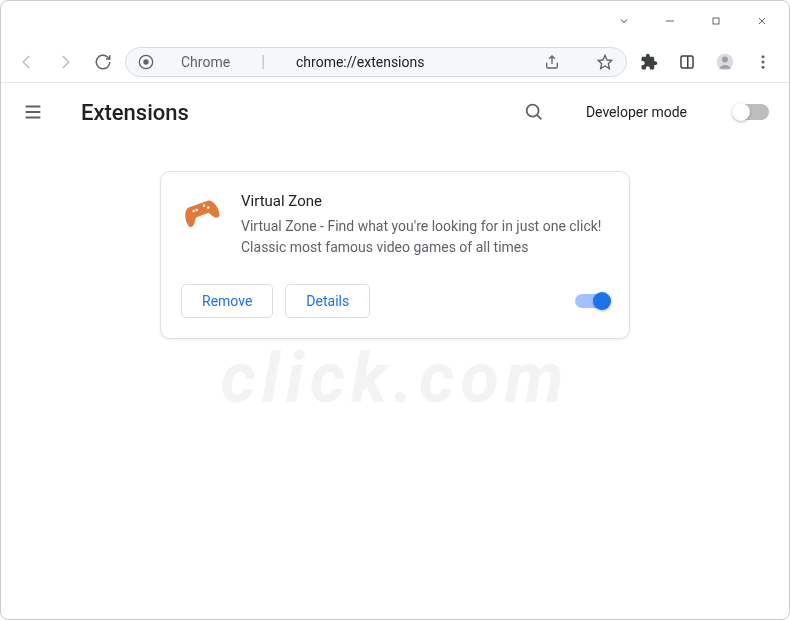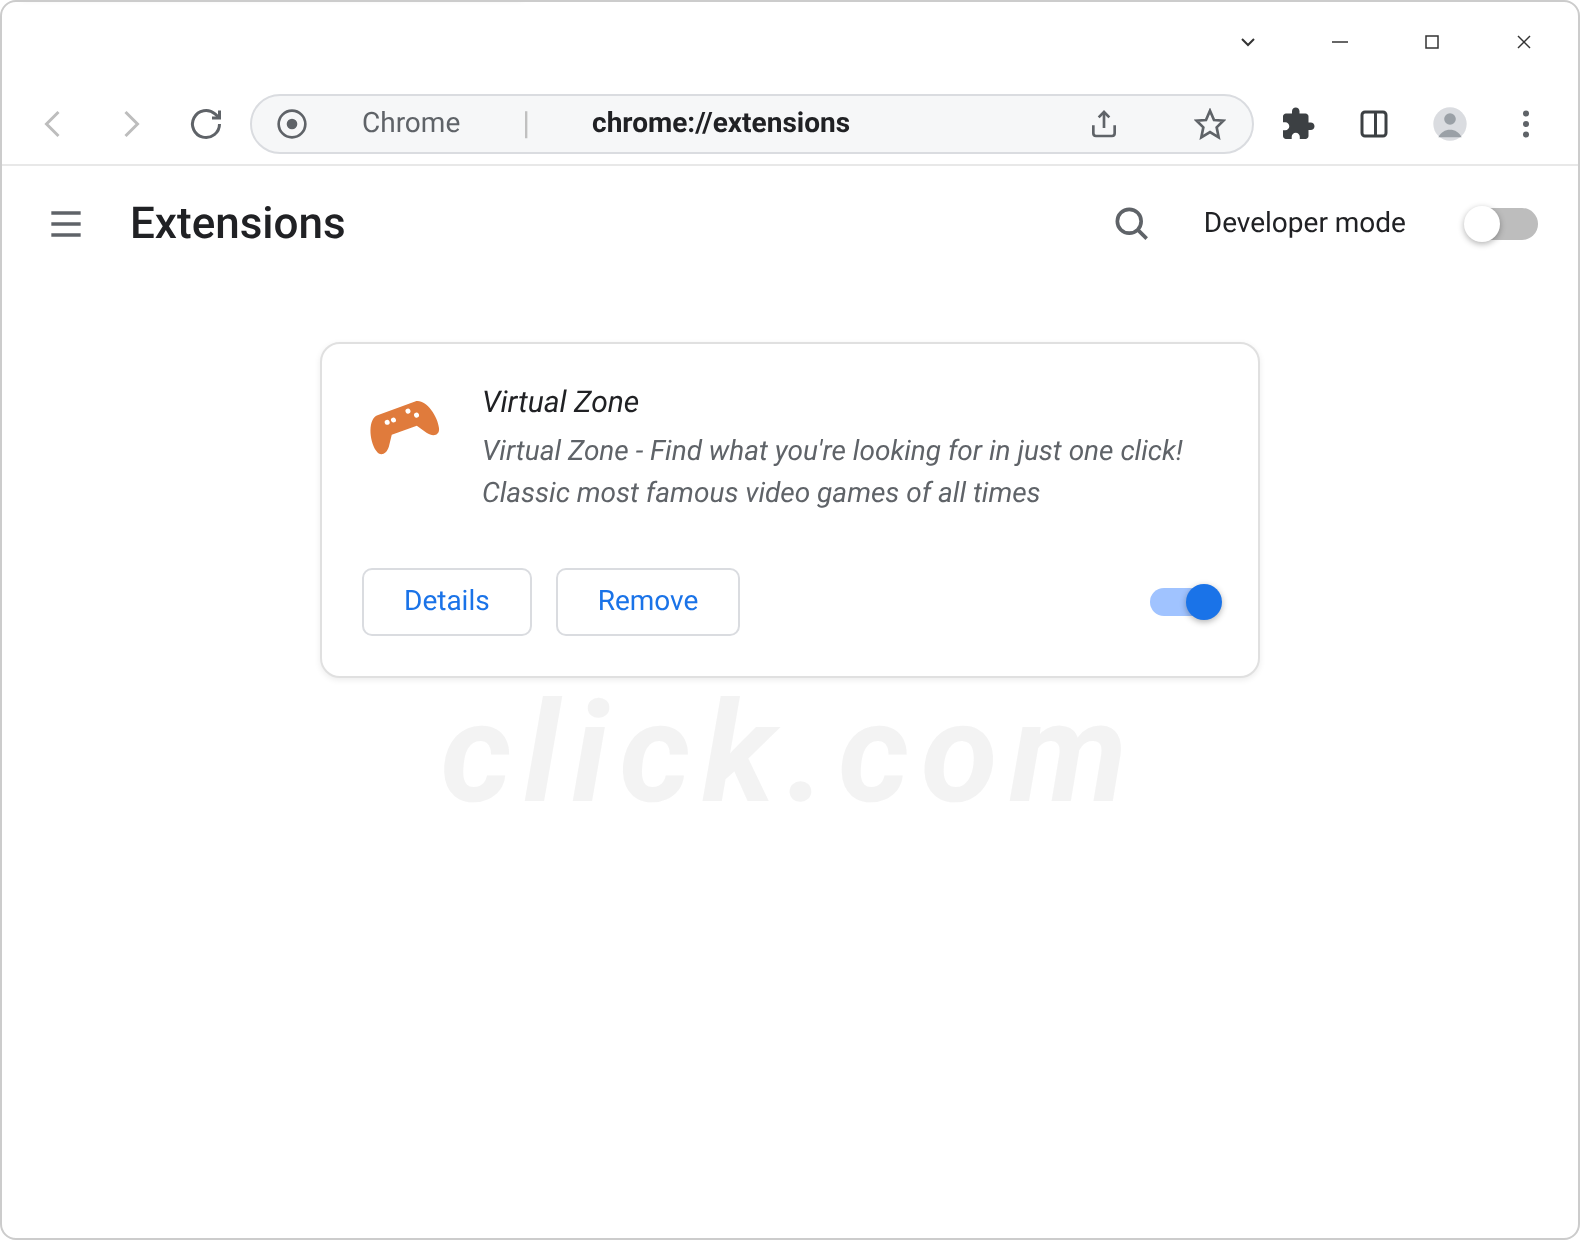--- a/index.html
+++ b/index.html
@@ -20,40 +20,40 @@
 .newtab { width: 30px; height: 30px; display: flex; align-items: center; justify-content: center; color: #5f6368; margin-left: 6px; }
 
 
 .toolbar { height: 42px; display: flex; align-items: center; padding: 0 10px; gap: 6px; border-bottom: 1px solid #e8e8e8; position: relative; z-index: 2; background: #fff; }
 .tb-btn { width: 32px; height: 32px; border-radius: 50%; display: flex; align-items: center; justify-content: center; color: #5f6368; }
 .tb-btn.disabled { color: #bdbdbd; }
 .omnibox { flex: 1; height: 30px; border: 1px solid #dadce0; border-radius: 16px; display: flex; align-items: center; padding: 0 12px; gap: 27px; background: #f1f3f4a0; }
 .omnibox .chrome-ico { width: 16px; height: 16px; color: #5f6368; display: flex; align-items: center; justify-content: center; }
 .omnibox .url-pre { font-size: 14px; color: #5f6368; }
 .omnibox .url-sep { color: #c0c0c0; margin: 0 4px; }
-.omnibox .url-main { font-size: 14px; color: #202124; font-weight: bold; }
+.omnibox .url-main { font-size: 14px; color: #202124; }
 .omnibox .spacer { flex: 1; }
 .omnibox .right-ico { width: 18px; height: 18px; color: #5f6368; display: flex; align-items: center; justify-content: center; }
 
 
-.page-header { height: 58px; display: flex; align-items: center; padding: 0 20px; gap: 20px; position: relative; z-index: 2; background: transparent; }
+.page-header { height: 58px; display: flex; align-items: center; padding: 0 20px; gap: 36px; position: relative; z-index: 2; background: transparent; }
 .menu-btn { width: 24px; height: 24px; display: flex; align-items: center; justify-content: center; color: #5f6368; }
 .page-title { font-size: 22px; color: #202124; font-weight: 500; }
 .page-header .hspacer { flex: 1; }
 .search-btn { width: 24px; height: 24px; display: flex; align-items: center; justify-content: center; color: #5f6368; }
 .devmode-label { font-size: 14px; color: #202124; margin-left: 4px; }
 .toggle-off { width: 36px; height: 16px; background: #bdbdbd; border-radius: 10px; position: relative; margin-left: 10px; }
 .toggle-off::after { content: ''; position: absolute; width: 18px; height: 18px; background: #fff; border-radius: 50%; top: -1px; left: -1px; box-shadow: 0 1px 3px rgba(0,0,0,0.3); }
 
 
 .content { padding: 30px 0 0 0; display: flex; justify-content: center; position: relative; z-index: 2; }
 .ext-card { width: 470px; background: #fff; border: 1px solid #e0e0e0; border-radius: 10px; box-shadow: 0 1px 3px rgba(0,0,0,0.08); padding: 20px; }
 .ext-top { display: flex; gap: 20px; margin-bottom: 26px; }
 .ext-icon { width: 40px; height: 40px; flex-shrink: 0; display: flex; align-items: center; justify-content: center; }
-.ext-info { flex: 1; font-style: italic; }
+.ext-info { flex: 1; }
 .ext-name { font-size: 15px; color: #202124; margin-bottom: 6px; }
 .ext-desc { font-size: 14px; color: #5f6368; line-height: 1.5; }
 .ext-actions { display: flex; align-items: center; gap: 12px; }
 .action-btn { border: 1px solid #dadce0; background: #fff; color: #1a73e8; font-size: 14px; padding: 8px 20px; border-radius: 5px; cursor: pointer; }
 .ext-actions .aspacer { flex: 1; }
 .toggle-on { width: 34px; height: 14px; background: #a0c3ff; border-radius: 10px; position: relative; }
 .toggle-on::after { content: ''; position: absolute; width: 18px; height: 18px; background: #1a73e8; border-radius: 50%; top: -2px; right: -2px; box-shadow: 0 1px 3px rgba(0,0,0,0.3); }
 </style>
 </head>
 <body>
@@ -197,19 +197,19 @@
             <circle cx="30" cy="18" r="1.5" fill="#fff" transform="rotate(-20 24 24)"></circle>
             <circle cx="34" cy="22" r="1.5" fill="#fff" transform="rotate(-20 24 24)"></circle>
           </svg>
       </div>
       <div class="ext-info">
         <div class="ext-name">Virtual Zone</div>
         <div class="ext-desc">Virtual Zone - Find what you're looking for in just one click! Classic most famous video games of all times</div>
       </div>
     </div>
     <div class="ext-actions">
+      <button class="action-btn">Remove</button>
       <button class="action-btn">Details</button>
-      <button class="action-btn">Remove</button>
       <div class="aspacer"></div>
       <div class="toggle-on"></div>
     </div>
   </div>
 </div>
 
 </body></html>

